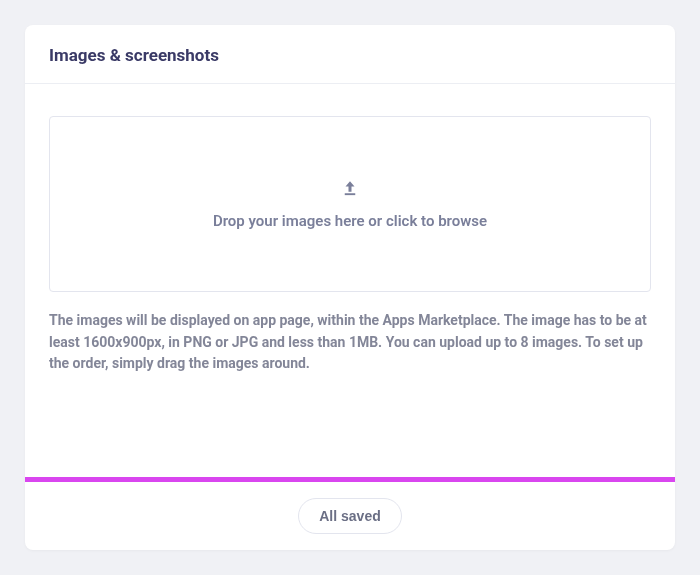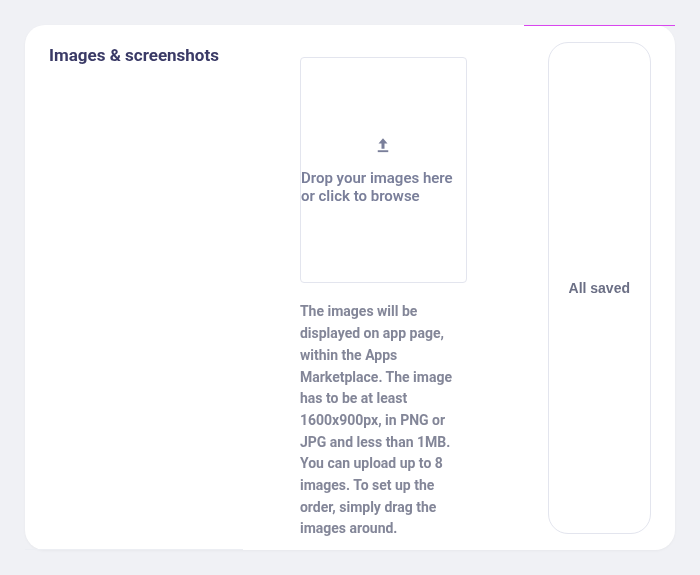--- a/index.html
+++ b/index.html
@@ -9,47 +9,46 @@
     }
     body {
       font-family: -apple-system, BlinkMacSystemFont, "Segoe UI", Roboto, Helvetica, Arial, sans-serif;
       background: #f0f1f5;
       width: 700px;
       height: 575px;
       padding: 25px;
     }
     .card {
       background: #ffffff;
-      border-radius: 20px;
+      border-radius: 8px;
       box-shadow: 0 1px 3px rgba(0,0,0,0.04);
       width: 100%;
       height: 100%;
       display: flex;
-      flex-direction: row;
-      gap: 33px;
+      flex-direction: column;
     }
     .card-header {
       padding: 20px 24px 18px 24px;
       border-bottom: 1px solid #eceef3;
     }
     .card-title {
       font-size: 17px;
       font-weight: 700;
       color: #3a3a66;
     }
     .card-body {
       flex: 1;
       padding: 32px 24px 10px 24px;
       display: flex;
       flex-direction: column;
     }
     .dropzone {
       border: 1px solid #e3e5ee;
       border-radius: 4px;
-      height: 256px;
+      height: 176px;
       display: flex;
       flex-direction: column;
       align-items: center;
       justify-content: center;
       cursor: pointer;
       gap: 14px;
     }
     .upload-icon {
       width: 20px;
       height: 20px;
@@ -66,24 +65,24 @@
       font-weight: 600;
     }
     .help-text {
       margin-top: 18px;
       color: #838698;
       font-size: 14px;
       line-height: 1.55;
       font-weight: 700;
     }
     .card-footer {
-      border-top: 1px solid #d946ef;
+      border-top: 5px solid #d946ef;
       padding: 16px 24px;
       display: flex;
-      justify-content: flex-start;
+      justify-content: center;
     }
     .status-button {
       background: #ffffff;
       border: 1px solid #e3e5ee;
       border-radius: 20px;
       padding: 9px 20px;
       color: #6b6f85;
       font-size: 14px;
       font-weight: 600;
       cursor: default;

